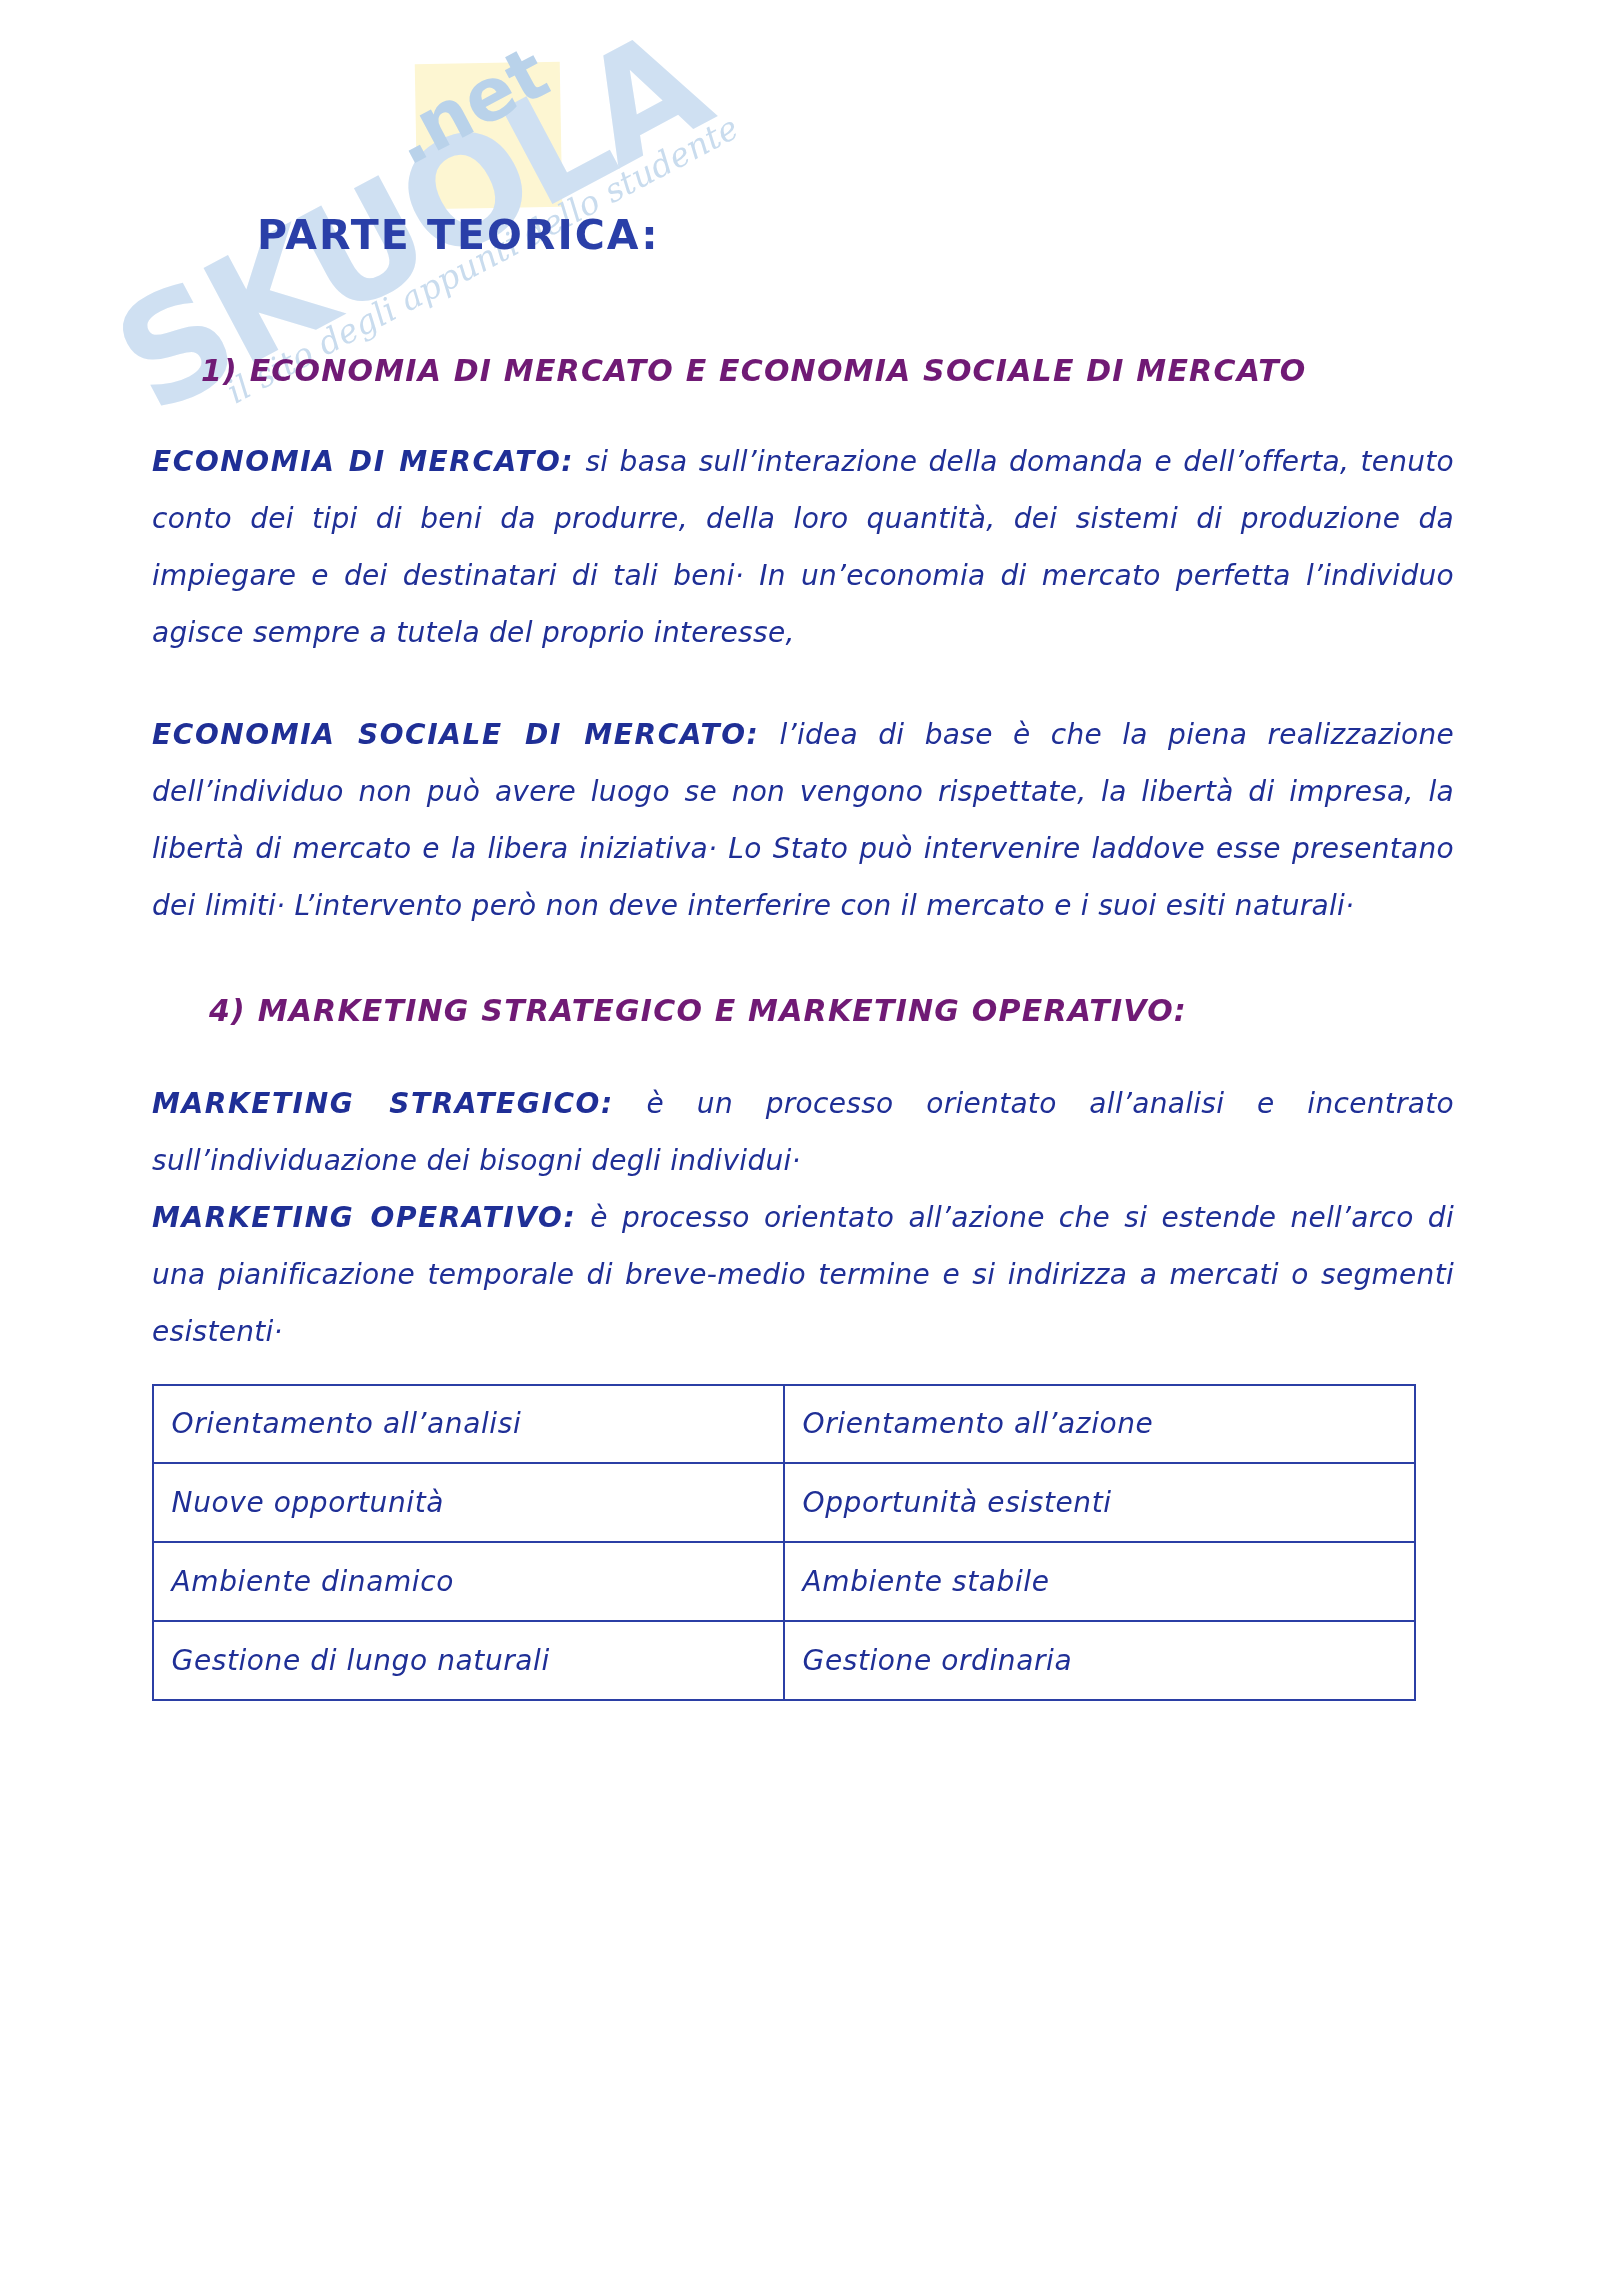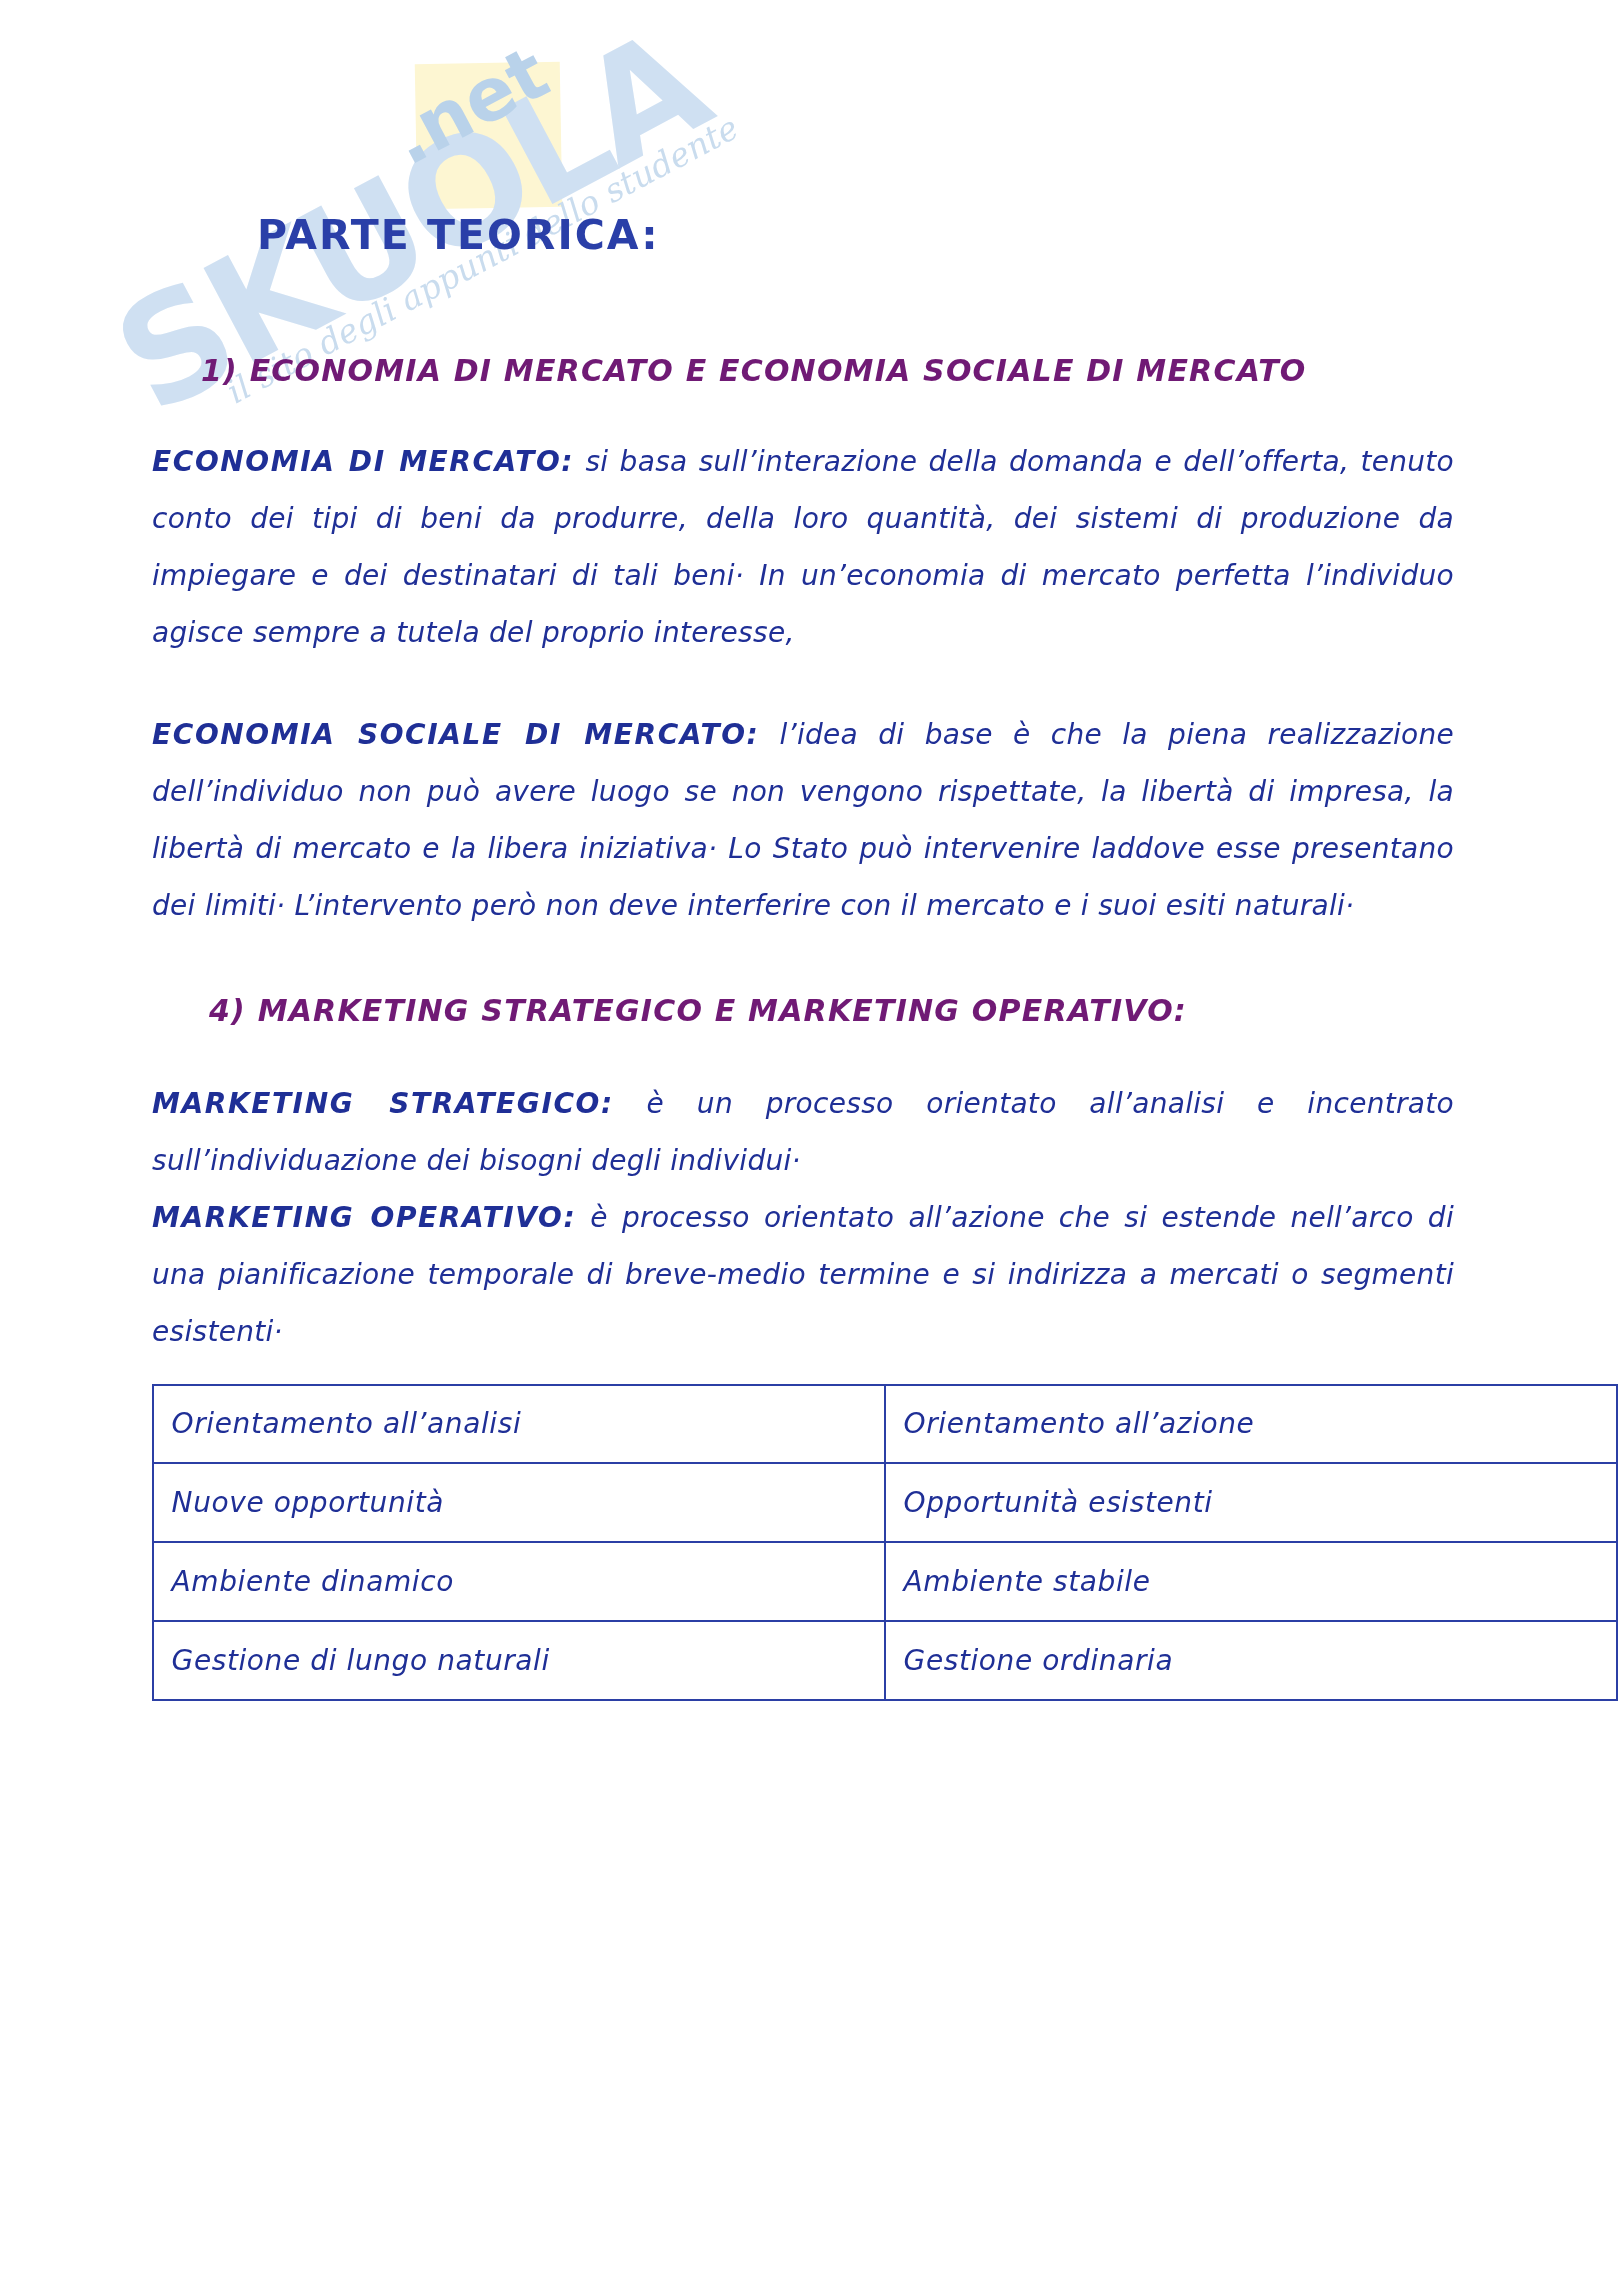--- a/index.html
+++ b/index.html
@@ -124,21 +124,21 @@
   p.para.tight {
     margin-bottom: 0;
   }
   .lead {
     font-weight: bold;
     letter-spacing: 1.6px;
   }
 
   table.cmp {
     border-collapse: collapse;
-    width: 1466px;
+    width: 1264px;
     margin-top: 23.5px;
     table-layout: fixed;
   }
   table.cmp td {
     border: 2px solid #2b3fa5;
     height: 69px;
     padding: 3.9px 17.6px;
     font-family: "DejaVu Sans", sans-serif;
     font-style: italic;
     font-size: 28px;

